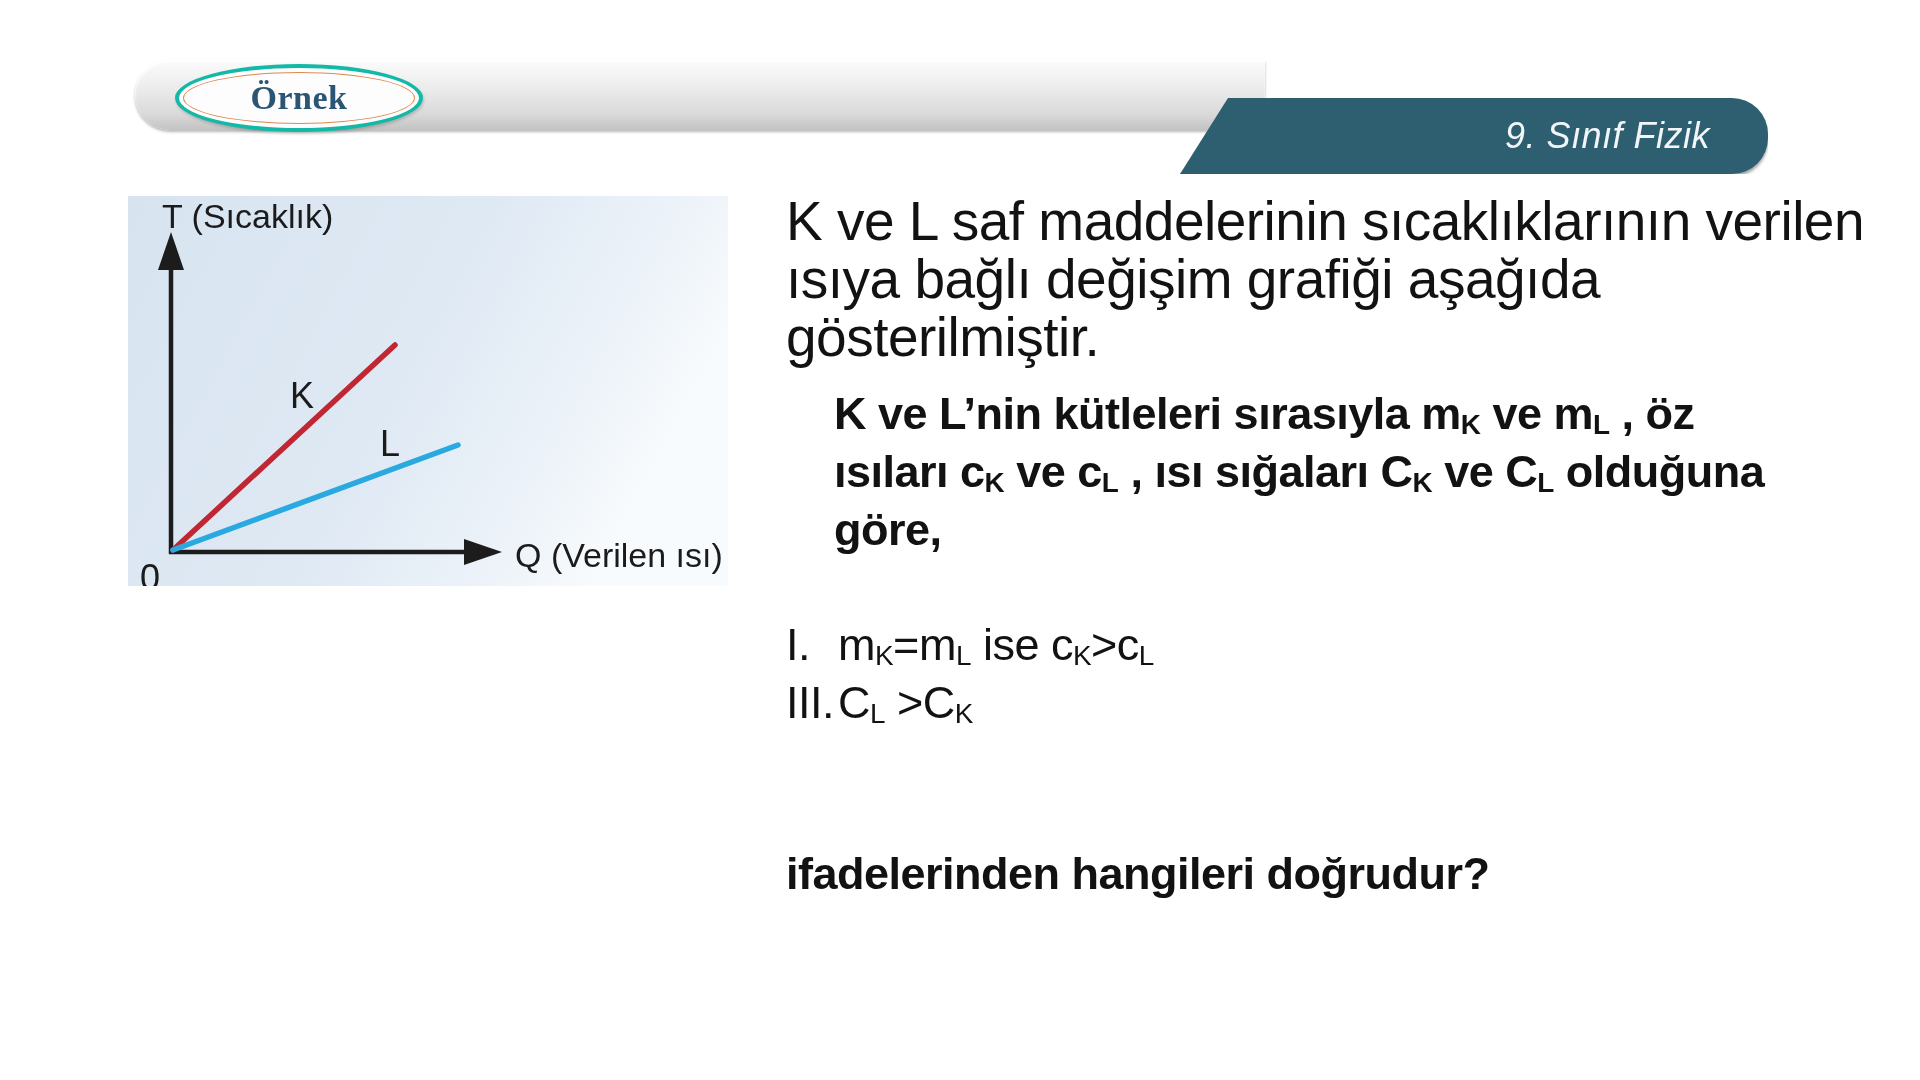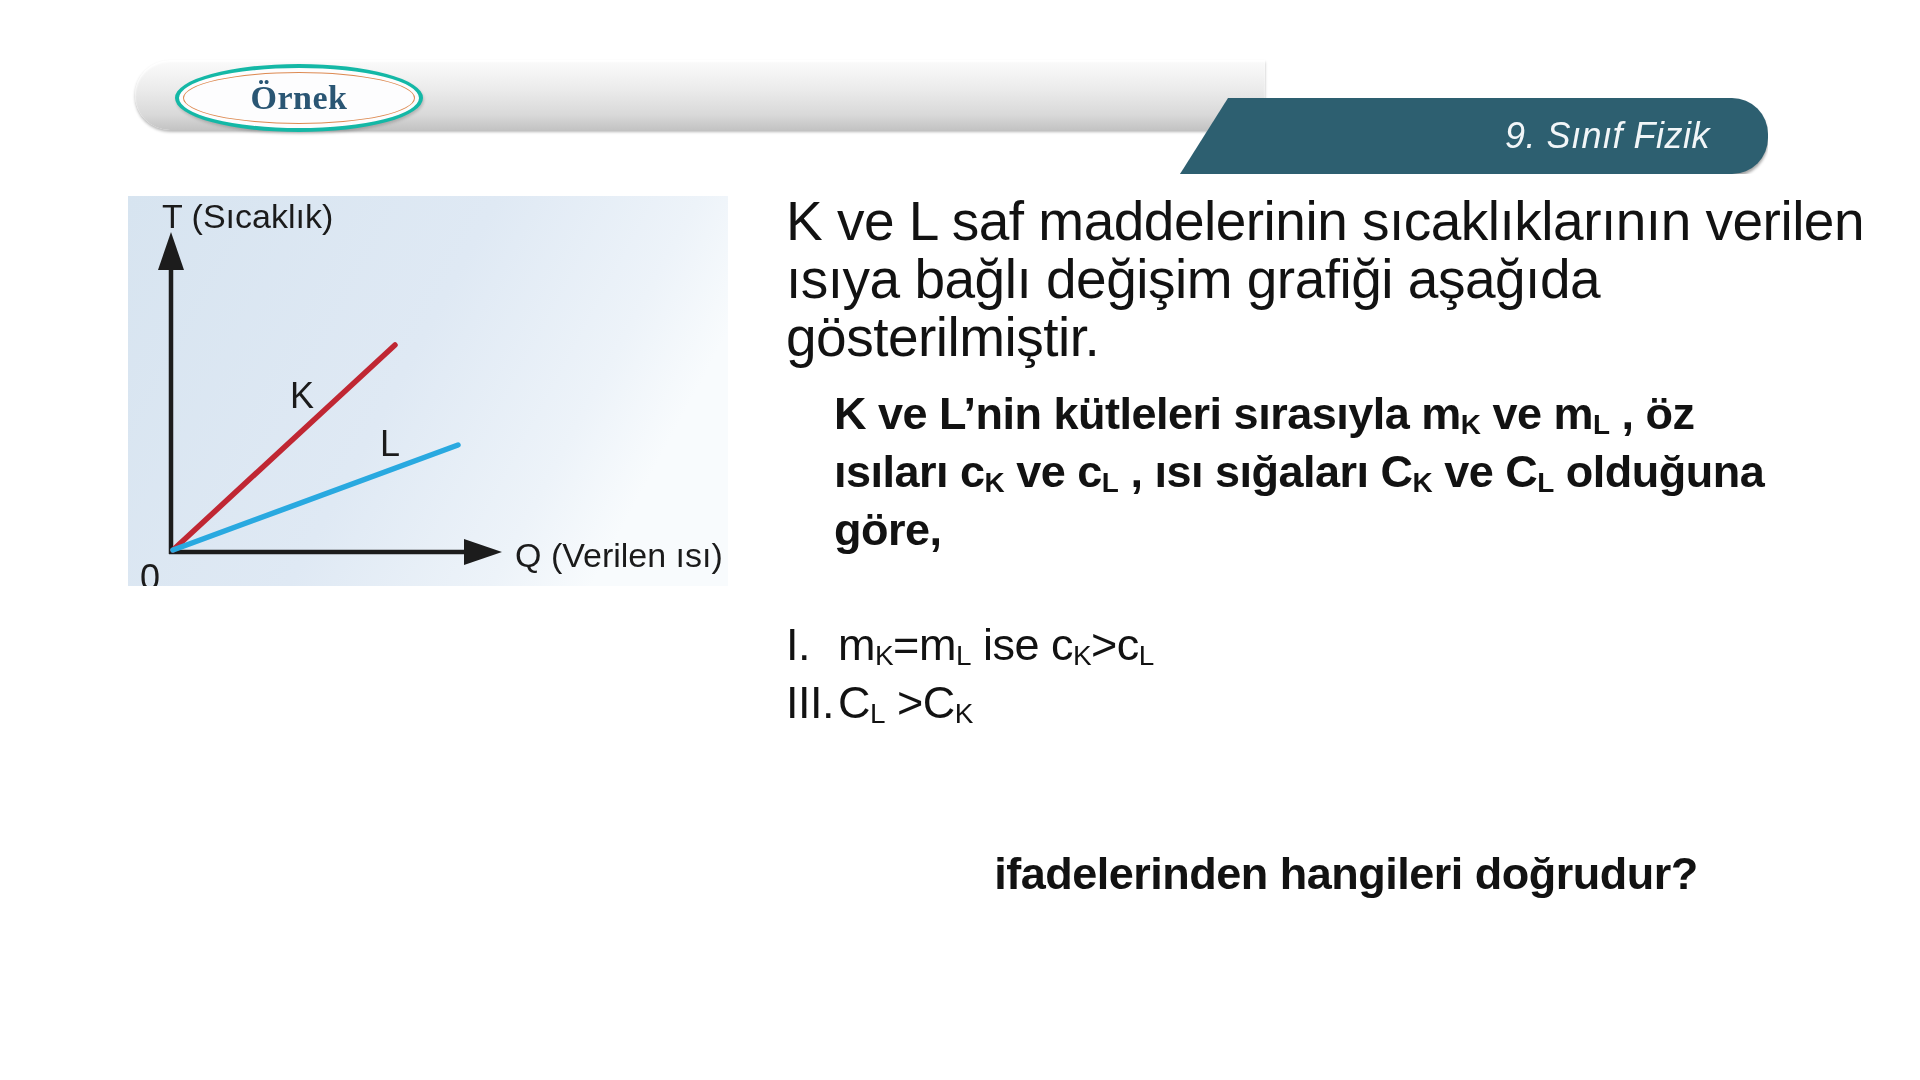--- a/index.html
+++ b/index.html
@@ -53,21 +53,21 @@
   .graph text{
     font-family:"Liberation Sans",sans-serif;
     fill:#1b1b1b;
   }
 
   
   .textcol{position:absolute;left:786px;width:1120px;}
   .intro{top:192px;font-size:55px;line-height:58px;font-weight:400;letter-spacing:-0.5px;}
   .given{top:385px;font-size:45px;line-height:58px;font-weight:700;letter-spacing:-0.5px;margin-left:48px;}
   .items{top:616px;font-size:45px;line-height:58px;font-weight:400;letter-spacing:-0.5px;}
-  .question{top:845px;font-size:45px;line-height:58px;font-weight:700;letter-spacing:-0.5px;text-align:center;}
+  .question{top:845px;font-size:45px;line-height:58px;font-weight:700;letter-spacing:-0.5px;}
   .item-row{display:flex;}
   .item-num{flex:0 0 52px;}
   sub{
     font-size:0.62em;line-height:0;
     vertical-align:baseline;position:relative;bottom:-0.18em;
   }
 </style>
 </head>
 <body>
 

